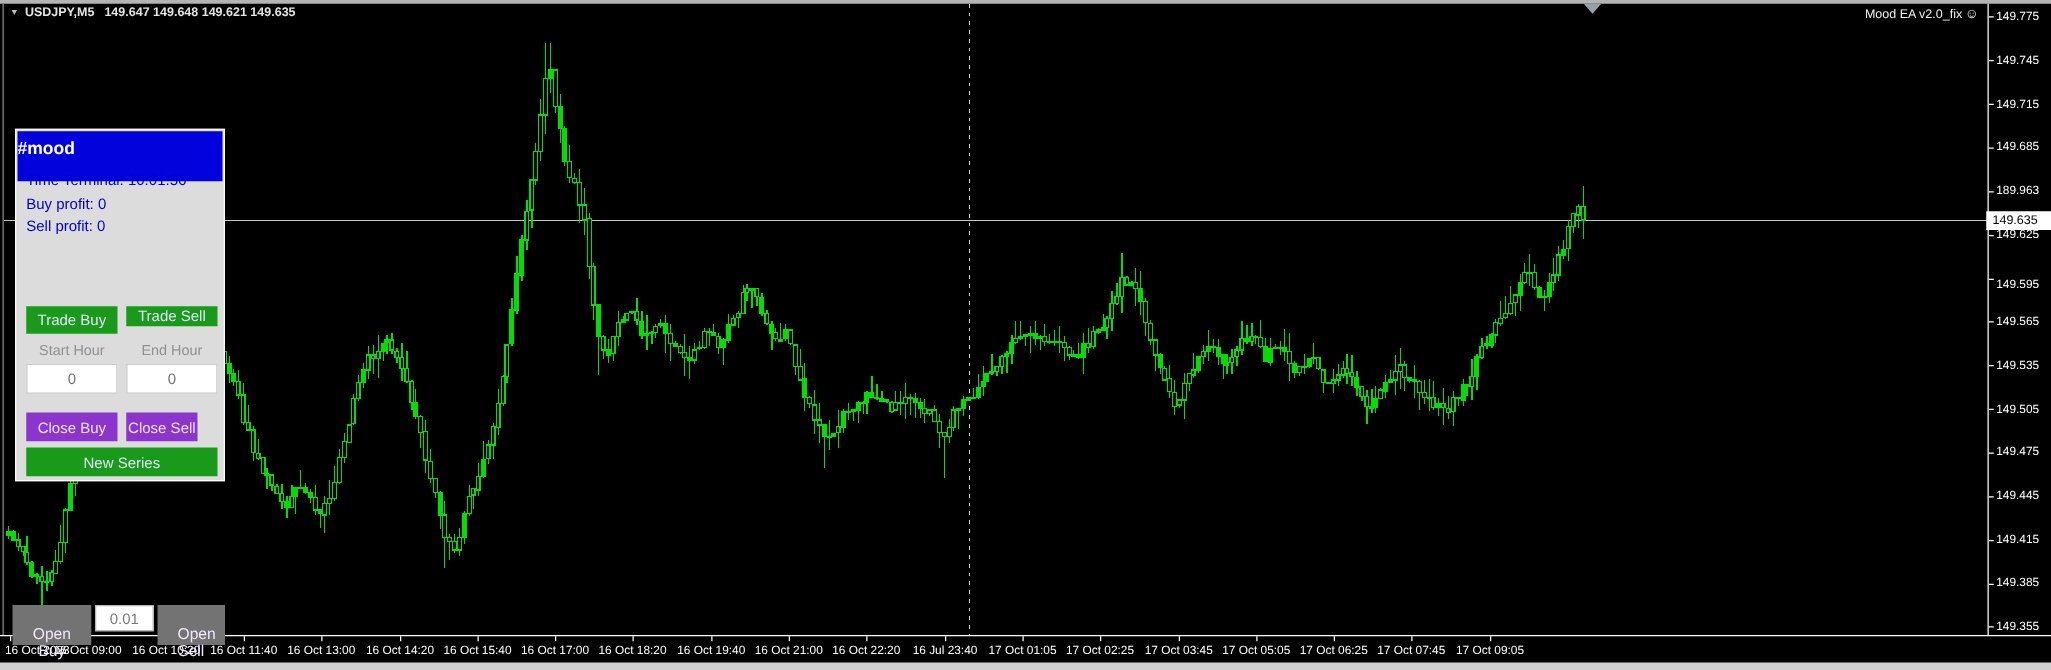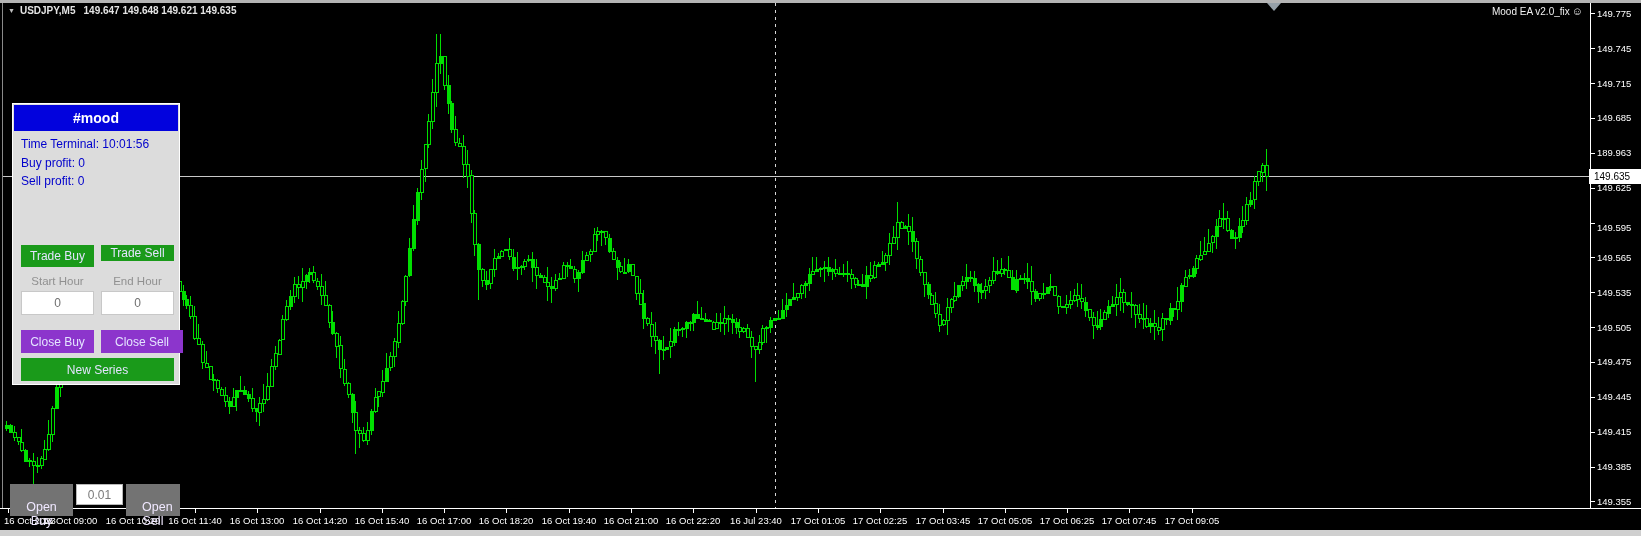--- a/index.html
+++ b/index.html
@@ -18,22 +18,22 @@
   .symbol-line{left:8px;top:5px;font-size:10px;font-weight:700;color:#e4e4e4;white-space:nowrap;}
   .symbol-line .tri{font-size:7px;color:#c0c0c0;margin-right:5px;vertical-align:1px;font-weight:400;}
   .symbol-line .quotes{margin-left:8px;font-weight:700;}
   .ea-line{top:5px;right:58px;font-size:10px;color:#f0f0f0;white-space:nowrap;}
   .ea-line .smiley{font-size:11px;margin-left:2px;}
   .shift-tri{left:1267px;top:3px;width:0;height:0;border-left:7px solid transparent;
              border-right:7px solid transparent;border-top:8px solid #96a0a8;}
   
   .mood-panel{left:12px;top:103px;width:168px;height:282px;background:#dcdcdc;
               border:1px solid #ffffff;box-sizing:border-box;z-index:5;}
-  .mood-header{position:absolute;left:1px;top:1px;right:1px;height:26px;background:#0202dd;
-               color:#ffffff;font-size:14px;font-weight:700;text-align:center;line-height:26px;}
+  .mood-header{position:absolute;left:1px;top:1px;right:1px;height:40px;background:#0202dd;
+               color:#ffffff;font-size:14px;font-weight:700;line-height:26px;}
   .p-text{position:absolute;left:8px;font-size:12px;color:#0000cc;white-space:nowrap;}
   .p-btn{position:absolute;border:none;font-family:"Liberation Sans",sans-serif;font-size:12px;
          color:#e4e4ff;text-align:center;padding:0;cursor:pointer;}
   .green{background:#1a9a1a;}
   .purple{background:#8c35cc;}
   .hour-label{position:absolute;font-size:11.5px;color:#909090;text-align:center;}
   .hour-input{position:absolute;background:#ffffff;border:1px solid #c8c8c8;box-sizing:border-box;
               font-family:"Liberation Sans",sans-serif;font-size:12px;color:#707070;text-align:center;padding:0;}
   
   .order-bar{left:0;top:484px;z-index:5;height:21px;}
@@ -413,21 +413,21 @@
     <div class="p-text" style="top:33px;">Time Terminal: 10:01:56</div>
     <div class="p-text" style="top:52px;">Buy profit: 0</div>
     <div class="p-text" style="top:70px;">Sell profit: 0</div>
     <button class="p-btn green" style="left:8px;top:141px;width:73px;height:22px;">Trade Buy</button>
     <button class="p-btn green" style="left:88px;top:141px;width:73px;height:16px;">Trade Sell</button>
     <div class="hour-label" style="left:8px;top:171px;width:73px;">Start Hour</div>
     <div class="hour-label" style="left:88px;top:171px;width:73px;">End Hour</div>
     <input class="hour-input" style="left: 8px; top: 187px; width: 73px; height: 24px;" value="0">
     <input class="hour-input" style="left: 88px; top: 187px; width: 73px; height: 24px;" value="0">
     <button class="p-btn purple" style="left:8px;top:226px;width:73px;height:23px;">Close Buy</button>
-    <button class="p-btn purple" style="left:88px;top:226px;width:82px;height:23px;text-align:center;">Close Sell</button>
+    <button class="p-btn purple" style="left:88px;top:226px;width:57px;height:23px;text-align:center;">Close Sell</button>
     <button class="p-btn green" style="left:8px;top:254px;width:153px;height:23px;">New Series</button>
   </div>
 
   <div class="abs order-bar">
     <button class="ob-btn" style="left:10px;width:63px;">Open Buy</button>
     <input class="lot-input" style="left: 76px; width: 47px;" value="0.01">
     <button class="ob-btn" style="left:126px;width:54px;">Open Sell</button>
   </div>
 
   <div class="abs" id="price-axis">

